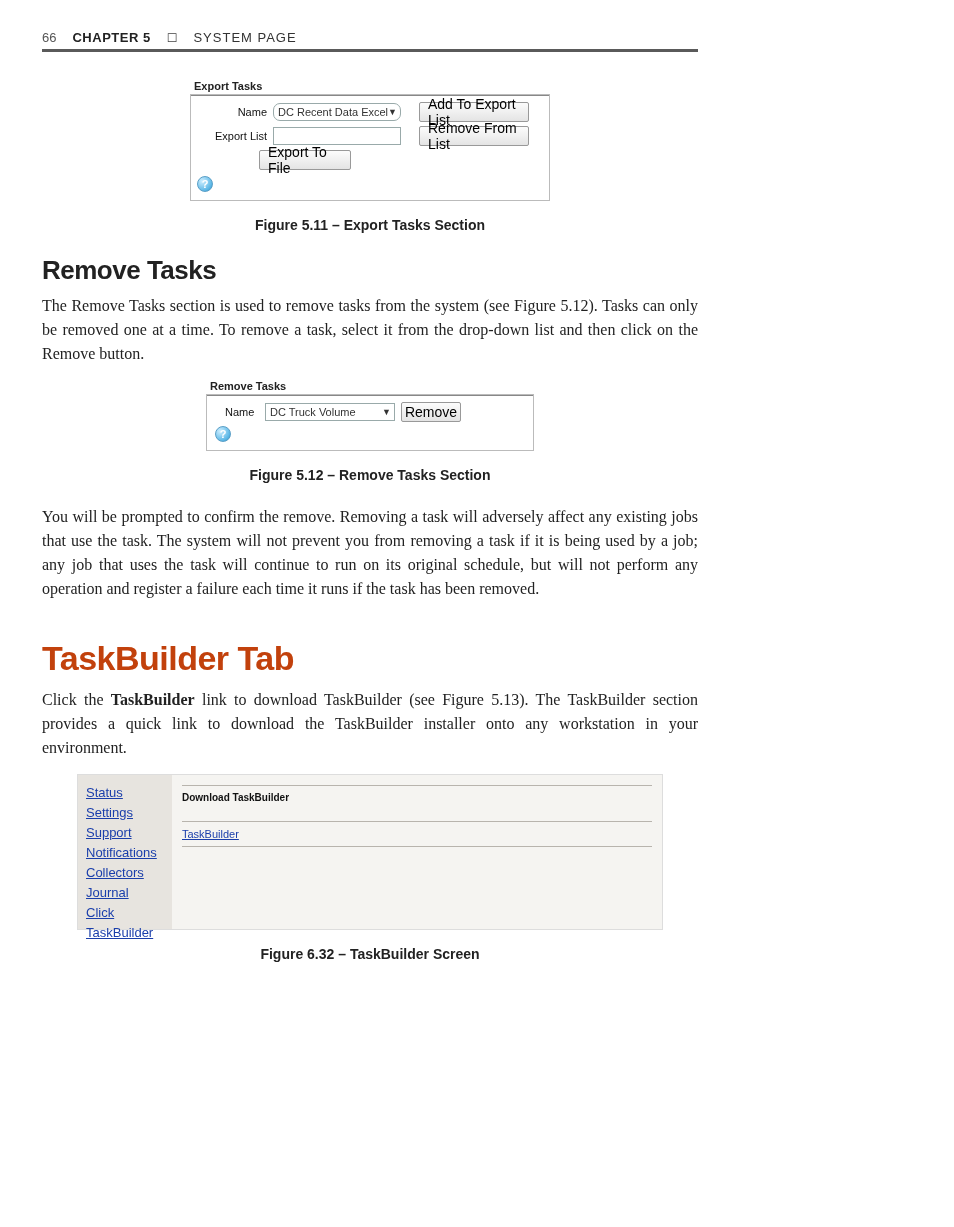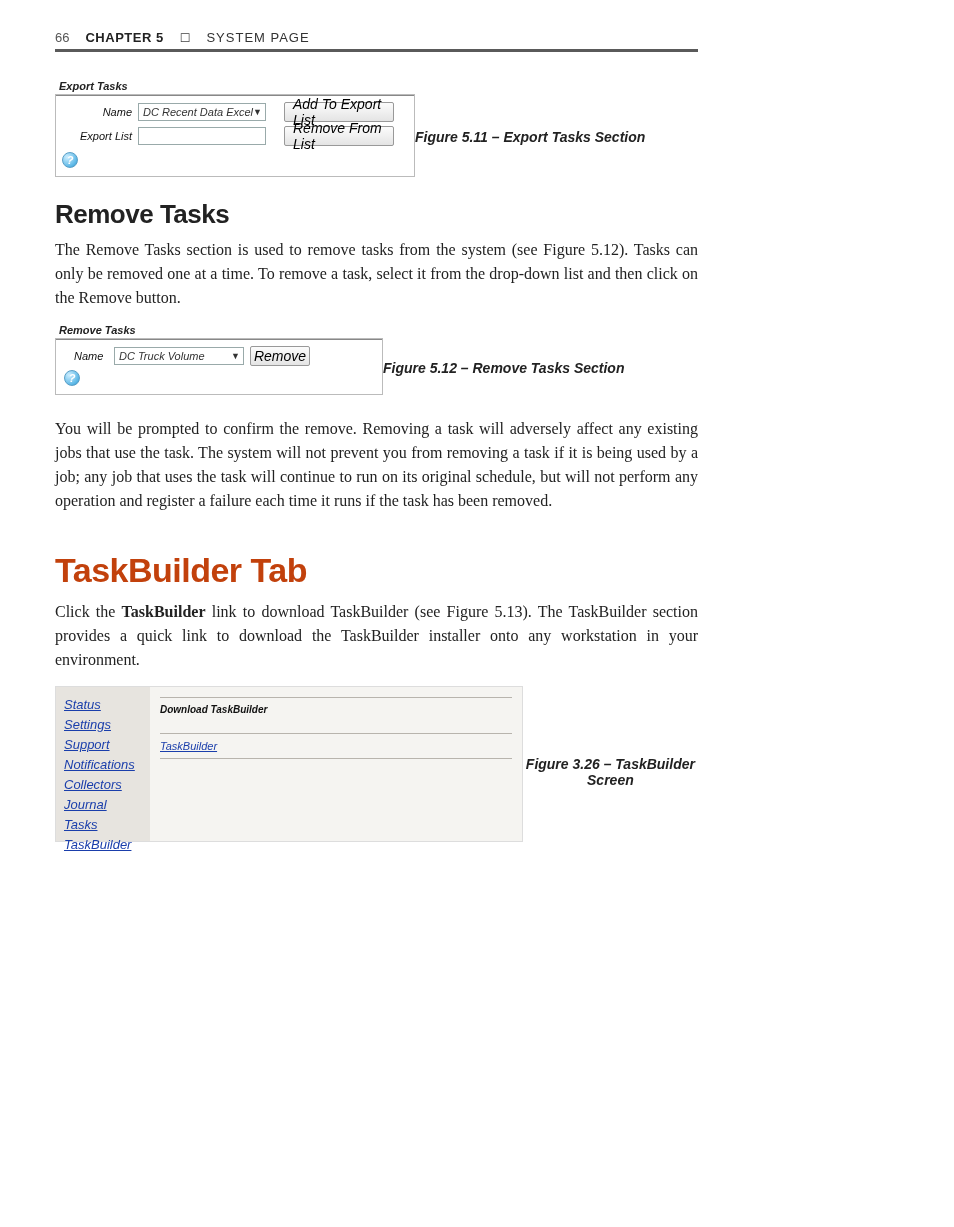--- a/index.html
+++ b/index.html
@@ -1,24 +1,24 @@
 <!DOCTYPE html>
 <html><head>
 <meta charset="utf-8">
 <style>
   * { box-sizing: border-box; }
   body { margin: 0; padding: 0; font-family: Georgia, 'Times New Roman', serif; color: #222; background: #fff; }
-  .page { width: 758px; min-height: 1227px; position: relative; padding: 30px 60px 60px 55px; }
+  .page { width: 758px; min-height: 1227px; position: relative; padding: 30px 60px 60px 42px; }
   .header-line { display: flex; align-items: baseline; gap: 16px; font-family: "Segoe UI", Arial, sans-serif; font-size: 13px; color: #222; margin-bottom: 4px; }
   .page-num { color: #555; font-size: 13px; }
   .chapter-bold { font-weight: 800; letter-spacing: 0.5px; font-size: 13px; }
   .chapter-sep { font-size: 12px; color: #444; }
   .chapter-title { font-size: 13px; letter-spacing: 1px; color: #333; }
   .hr-thick { border: none; border-top: 3px solid #5a5a5a; margin: 2px 0 28px 0; }
-  .figure-wrap { display: flex; flex-direction: row; align-items: center; margin: 4px 0 22px 0; font-style: italic; }
+  .figure-wrap { display: flex; flex-direction: column; align-items: center; margin: 4px 0 22px 0; }
   .caption { font-family: "Segoe UI", Arial, sans-serif; font-weight: 700; font-size: 14px; color: #222; text-align: center; margin-top: 16px; }
   h2.section { font-family: "Segoe UI Semibold", "Segoe UI", Arial, sans-serif; font-weight: 700; font-size: 26px; color: #222; margin: 18px 0 8px 0; letter-spacing: -0.5px; }
   h1.bigsection { font-family: "Segoe UI Semibold", "Segoe UI", Arial, sans-serif; font-weight: 800; font-size: 34px; color: #c2410c; margin: 38px 0 10px 0; letter-spacing: -0.5px; }
   p.body { font-size: 16px; line-height: 1.5; margin: 6px 0 14px 0; text-align: justify; }
   .panel { border: 1px solid #bbb; background: #fff; font-family: Tahoma, Arial, sans-serif; font-size: 11px; }
   .panel-title { font-weight: 700; font-size: 11px; margin: 0 0 2px 4px; font-family: Tahoma, Arial, sans-serif; }
   .panel-title-line { border-top: 1px solid #888; margin: 0 0 6px 0; }
   .row { display: flex; align-items: center; gap: 6px; margin: 4px 18px; }
   .lbl { font-size: 11px; color: #111; }
   .select { display: flex; align-items: center; justify-content: space-between; border: 1px solid #9aa; background: #fff; height: 18px; padding: 0 3px 0 4px; font-size: 11px; color: #333; }
@@ -49,35 +49,38 @@
   </div>
   <hr class="hr-thick">
 
   <div class="figure-wrap">
     <div>
       <div class="panel-title">Export Tasks</div>
       <div class="panel fig511">
         <div class="panel-title-line"></div>
         <div class="row">
           <span class="lbl" style="width:58px;text-align:right;">Name</span>
-          <div class="select" style="width:128px;">
+          <div class="select" style="width:128px;border-radius:7px;">
             <span>DC Recent Data Excel</span>
             <span class="caret">▼</span>
           </div>
           <span style="width:6px;"></span>
           <span class="btn" style="width:110px;">Add To Export List</span>
         </div>
         <div class="row">
           <span class="lbl" style="width:58px;text-align:right;">Export List</span>
           <div class="select" style="width:128px;height:18px;">
             <span></span>
             <span class="caret"></span>
           </div>
           <span style="width:6px;"></span>
           <span class="btn" style="width:110px;">Remove From List</span>
+        </div>
+        <div class="row" style="margin-left:68px;">
+          <span class="btn" style="width:92px;">Export To File</span>
         </div>
         <div class="row" style="margin:6px 6px 8px 6px;">
           <span class="help-icon">?</span>
         </div>
       </div>
     </div>
     <div class="caption">Figure 5.11 – Export Tasks Section</div>
   </div>
 
   <h2 class="section">Remove Tasks</h2>
@@ -113,27 +116,27 @@
 
   <div class="figure-wrap">
     <div class="tb-panel fig513">
       <div class="tb-side">
         <a>Status</a>
         <a>Settings</a>
         <a>Support</a>
         <a>Notifications</a>
         <a>Collectors</a>
         <a>Journal</a>
-        <a>Tasks</a>
+        <a>Click</a>
         <a>TaskBuilder</a>
       </div>
       <div class="tb-main">
         <hr class="tb-hr">
         <div class="dl-title">Download TaskBuilder</div>
         <hr class="tb-hr">
         <a class="tb-link">TaskBuilder</a>
         <hr class="tb-hr" style="margin-top:6px;">
       </div>
     </div>
-    <div class="caption">Figure 3.26 – TaskBuilder Screen</div>
+    <div class="caption">Figure 6.32 – TaskBuilder Screen</div>
   </div>
 
 </div>
 
 </body></html>

